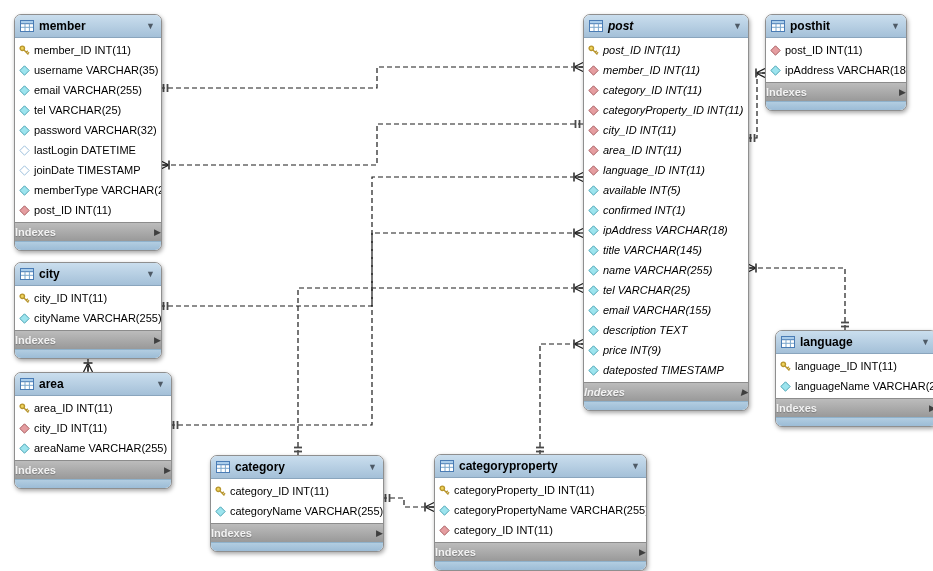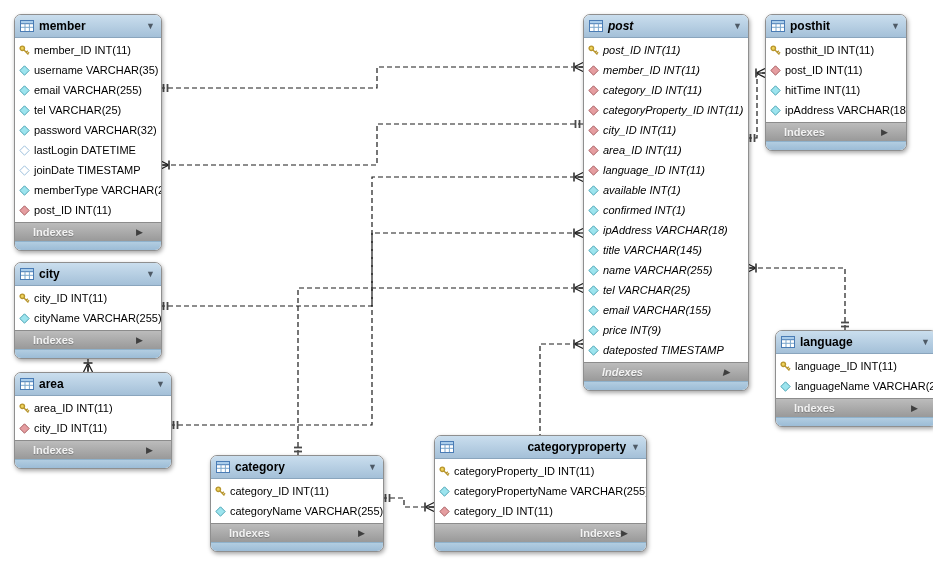--- a/index.html
+++ b/index.html
@@ -10,21 +10,21 @@
             background:#ffffff;box-shadow:1px 2px 4px rgba(0,0,0,0.35);overflow:hidden;}
   .tbl-header{height:22px;display:flex;align-items:center;gap:5px;padding:0 6px 0 5px;
               background:linear-gradient(#cadeee,#a4c0d8);border-bottom:1px solid #8aa5bd;}
   .tbl-title{font-size:12px;font-weight:bold;color:#000;flex:1;white-space:nowrap;}
   .hdr-arrow{font-size:9px;color:#4e5a66;line-height:1;}
   .tbl-icon{display:inline-flex;width:14px;height:12px;}
   .tbl-columns{background:#ffffff;padding:2px 0 2px 0;}
   .tbl-row{height:20px;display:flex;align-items:center;padding:0 4px;white-space:nowrap;}
   .row-icon{display:inline-flex;width:11px;height:11px;margin-right:4px;flex:0 0 auto;}
   .col-label{font-size:11px;color:#000;}
-  .indexes-bar{height:18px;display:flex;align-items:center;padding:0 18px;
+  .indexes-bar{height:18px;display:flex;align-items:center;padding:0 0;
                background:linear-gradient(#bcbcbc,#999999);border-top:1px solid #8c8c8c;}
   .indexes-label{font-size:11px;font-weight:bold;color:#f2f2f2;text-shadow:0 1px 1px #7a7a7a;flex:1;}
   .idx-arrow{font-size:9px;color:#3f3f3f;line-height:1;}
   .tbl-footer{height:8px;background:linear-gradient(#b2cde1,#9cbcd6);border-top:1px solid #8fb2cc;}
 </style>
 </head>
 <body>
 
 <div id="canvas">
   <svg id="connector-layer" width="933" height="571" viewBox="0 0 933 571">
@@ -279,20 +279,28 @@
     <span class="col-label">area_ID INT(11)</span>
   </div>
           <div class="tbl-row">
     <span class="row-icon">
               <svg width="11" height="11" viewBox="0 0 11 11">
      <polygon points="5.5,0.8 10.2,5.5 5.5,10.2 0.8,5.5" fill="#e59da0" stroke="#a86063"></polygon>
               </svg>
             </span>
     <span class="col-label">city_ID INT(11)</span>
   </div>
+          <div class="tbl-row">
+    <span class="row-icon">
+              <svg width="11" height="11" viewBox="0 0 11 11">
+     <polygon points="5.5,0.8 10.2,5.5 5.5,10.2 0.8,5.5" fill="#9ce4ee" stroke="#4da4b4"></polygon>
+              </svg>
+            </span>
+    <span class="col-label">areaName VARCHAR(255)</span>
+  </div>
         </div>
     <div class="indexes-bar">
       <span class="indexes-label">Indexes</span>
       <span class="idx-arrow">▶</span>
     </div>
     <div class="tbl-footer"></div>
   </div>
       <div class="db-table" style="left: 210px; top: 455px; width: 172px;">
     <div class="tbl-header">
       <span class="tbl-icon">
@@ -325,21 +333,21 @@
             </span>
     <span class="col-label">categoryName VARCHAR(255)</span>
   </div>
         </div>
     <div class="indexes-bar">
       <span class="indexes-label">Indexes</span>
       <span class="idx-arrow">▶</span>
     </div>
     <div class="tbl-footer"></div>
   </div>
-      <div class="db-table" style="left: 434px; top: 435px; width: 211px; text-align: right;">
+      <div class="db-table" style="left: 434px; top: 454px; width: 211px;">
     <div class="tbl-header">
       <span class="tbl-icon">
             <svg width="14" height="12" viewBox="0 0 14 12">
      <rect x="0.5" y="0.5" width="13" height="11" fill="#ffffff" stroke="#4a7cb5"></rect>
      <rect x="0.5" y="0.5" width="13" height="3.2" fill="#aacdeb" stroke="#4a7cb5"></rect>
      <line x1="5" y1="3.7" x2="5" y2="11" stroke="#7ba7cc"></line>
      <line x1="9.4" y1="3.7" x2="9.4" y2="11" stroke="#7ba7cc"></line>
      <line x1="1" y1="7.3" x2="13" y2="7.3" stroke="#7ba7cc"></line>
             </svg>
           </span>
@@ -450,21 +458,21 @@
               </svg>
             </span>
     <span class="col-label">language_ID INT(11)</span>
   </div>
           <div class="tbl-row">
     <span class="row-icon">
               <svg width="11" height="11" viewBox="0 0 11 11">
      <polygon points="5.5,0.8 10.2,5.5 5.5,10.2 0.8,5.5" fill="#9ce4ee" stroke="#4da4b4"></polygon>
               </svg>
             </span>
-    <span class="col-label">available INT(1)</span>
+    <span class="col-label">available INT(5)</span>
   </div>
           <div class="tbl-row">
     <span class="row-icon">
               <svg width="11" height="11" viewBox="0 0 11 11">
      <polygon points="5.5,0.8 10.2,5.5 5.5,10.2 0.8,5.5" fill="#9ce4ee" stroke="#4da4b4"></polygon>
               </svg>
             </span>
     <span class="col-label">confirmed INT(1)</span>
   </div>
           <div class="tbl-row">
@@ -506,20 +514,28 @@
               </svg>
             </span>
     <span class="col-label">email VARCHAR(155)</span>
   </div>
           <div class="tbl-row">
     <span class="row-icon">
               <svg width="11" height="11" viewBox="0 0 11 11">
      <polygon points="5.5,0.8 10.2,5.5 5.5,10.2 0.8,5.5" fill="#9ce4ee" stroke="#4da4b4"></polygon>
               </svg>
             </span>
+    <span class="col-label">description TEXT</span>
+  </div>
+          <div class="tbl-row">
+    <span class="row-icon">
+              <svg width="11" height="11" viewBox="0 0 11 11">
+     <polygon points="5.5,0.8 10.2,5.5 5.5,10.2 0.8,5.5" fill="#9ce4ee" stroke="#4da4b4"></polygon>
+              </svg>
+            </span>
     <span class="col-label">price INT(9)</span>
   </div>
           <div class="tbl-row">
     <span class="row-icon">
               <svg width="11" height="11" viewBox="0 0 11 11">
      <polygon points="5.5,0.8 10.2,5.5 5.5,10.2 0.8,5.5" fill="#9ce4ee" stroke="#4da4b4"></polygon>
               </svg>
             </span>
     <span class="col-label">dateposted TIMESTAMP</span>
   </div>
@@ -541,41 +557,24 @@
      <line x1="1" y1="7.3" x2="13" y2="7.3" stroke="#7ba7cc"></line>
             </svg>
           </span>
       <span class="tbl-title">posthit</span>
       <span class="hdr-arrow">▼</span>
     </div>
     <div class="tbl-columns">
           <div class="tbl-row">
     <span class="row-icon">
               <svg width="11" height="11" viewBox="0 0 11 11">
-     <circle cx="3.3" cy="3.3" r="2.2" fill="#f0d45c" stroke="#b8962e" stroke-width="1.4"></circle>
-     <path d="M5 5 L9.4 9.4 M7.3 7.3 L8.8 5.8 M8.7 8.7 L10.1 7.3" fill="none" stroke="#b8962e" stroke-width="1.4"></path>
-              </svg>
-            </span>
-    <span class="col-label">posthit_ID INT(11)</span>
-  </div>
-          <div class="tbl-row">
-    <span class="row-icon">
-              <svg width="11" height="11" viewBox="0 0 11 11">
      <polygon points="5.5,0.8 10.2,5.5 5.5,10.2 0.8,5.5" fill="#e59da0" stroke="#a86063"></polygon>
               </svg>
             </span>
     <span class="col-label">post_ID INT(11)</span>
-  </div>
-          <div class="tbl-row">
-    <span class="row-icon">
-              <svg width="11" height="11" viewBox="0 0 11 11">
-     <polygon points="5.5,0.8 10.2,5.5 5.5,10.2 0.8,5.5" fill="#9ce4ee" stroke="#4da4b4"></polygon>
-              </svg>
-            </span>
-    <span class="col-label">hitTime INT(11)</span>
   </div>
           <div class="tbl-row">
     <span class="row-icon">
               <svg width="11" height="11" viewBox="0 0 11 11">
      <polygon points="5.5,0.8 10.2,5.5 5.5,10.2 0.8,5.5" fill="#9ce4ee" stroke="#4da4b4"></polygon>
               </svg>
             </span>
     <span class="col-label">ipAddress VARCHAR(18)</span>
   </div>
         </div>

